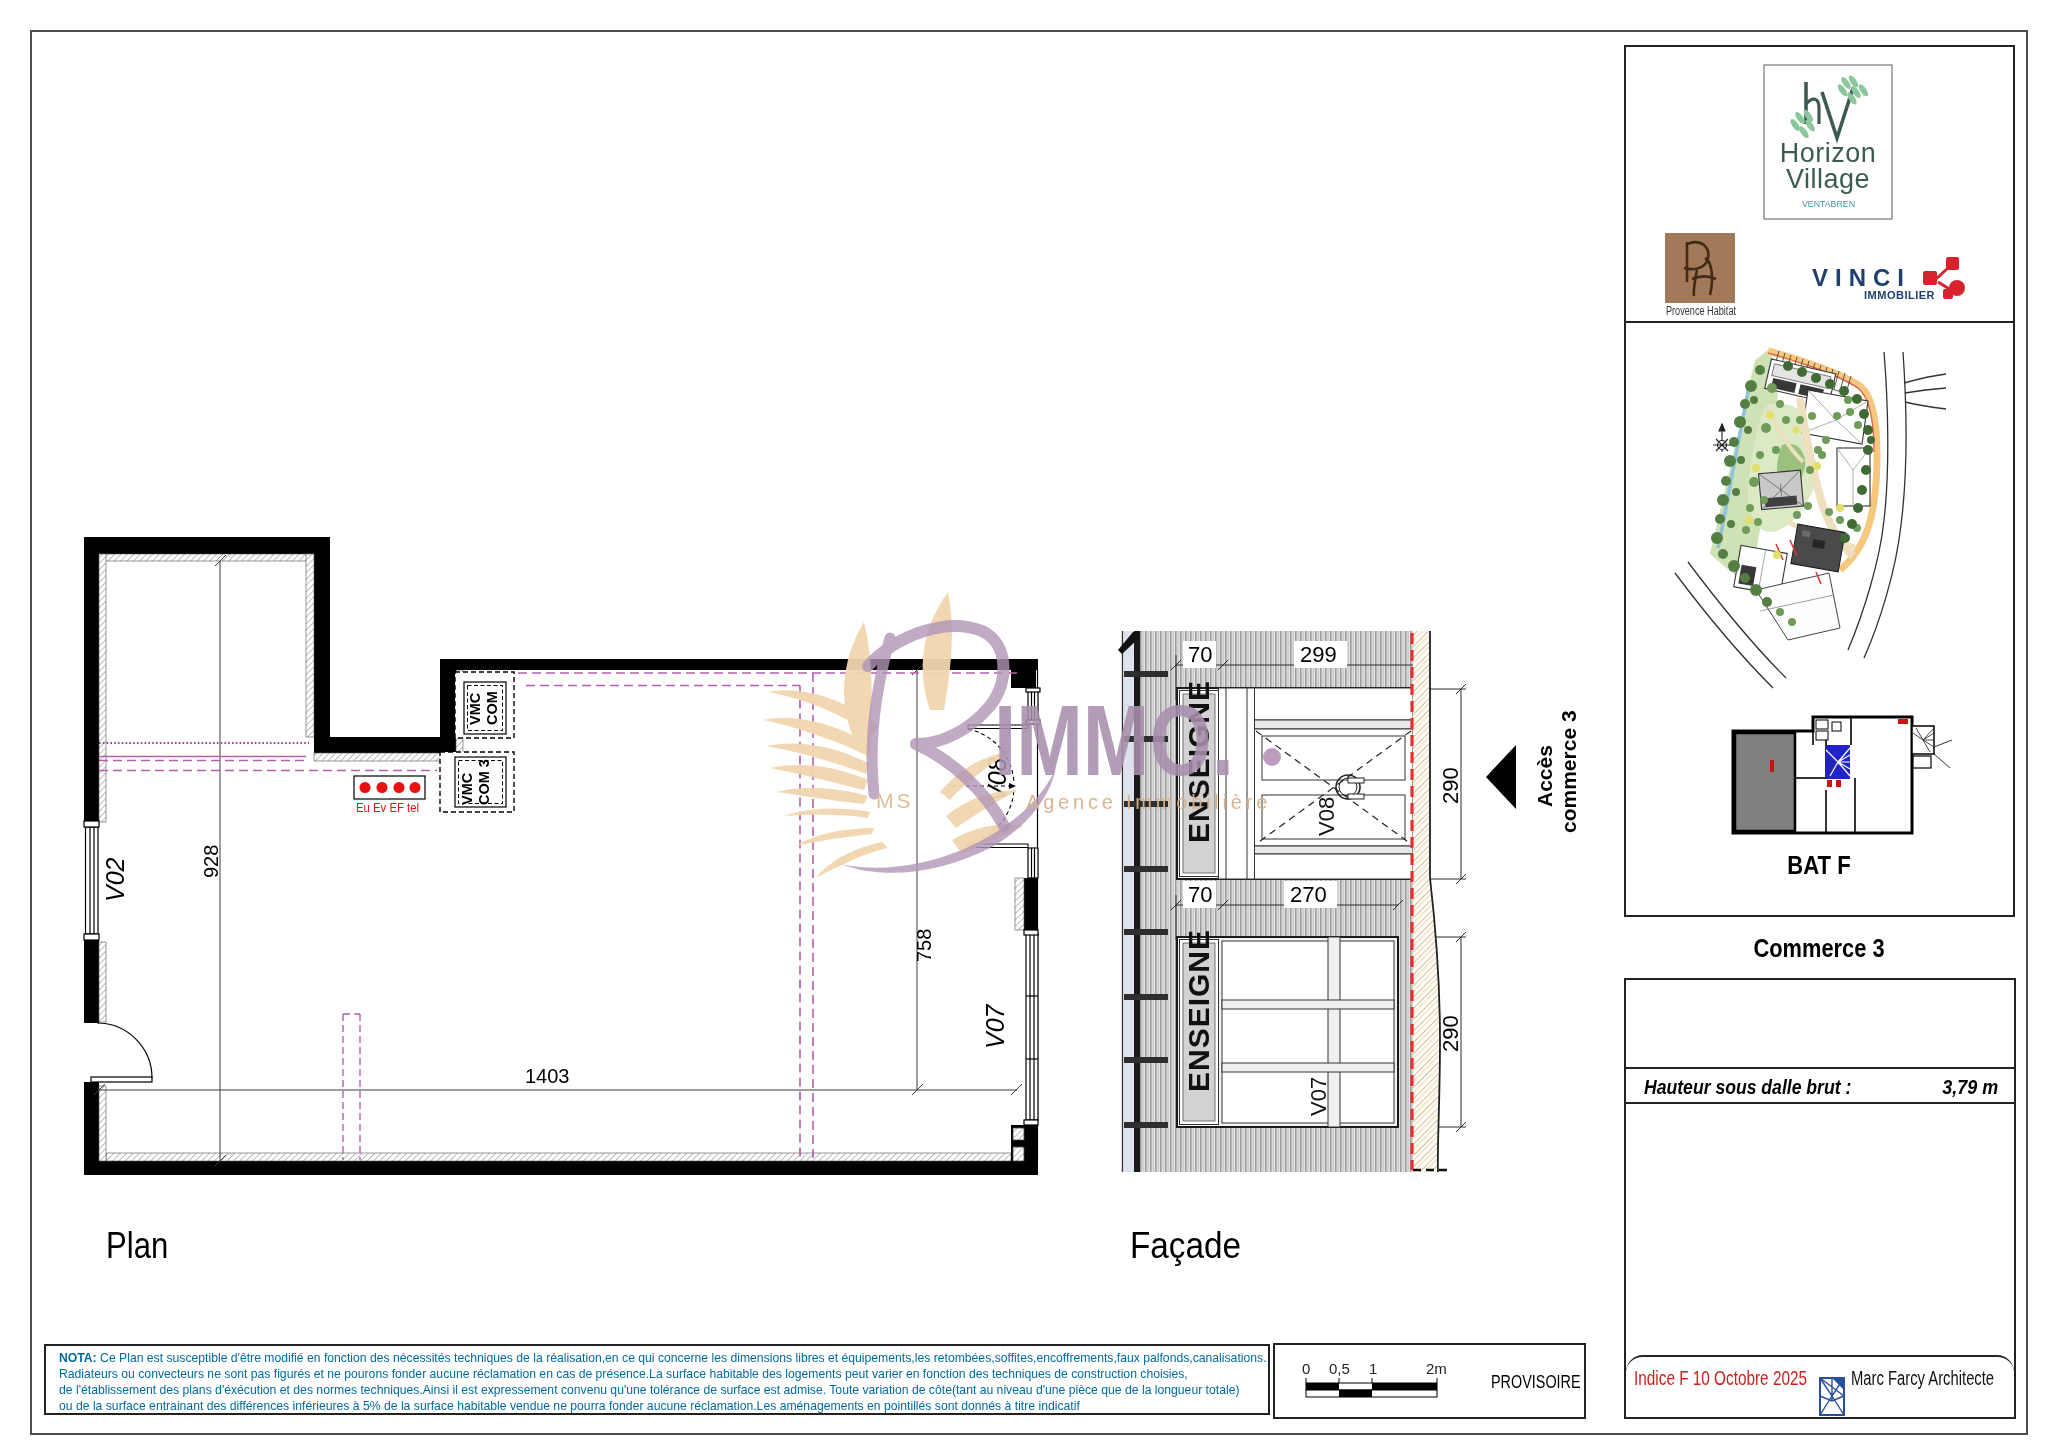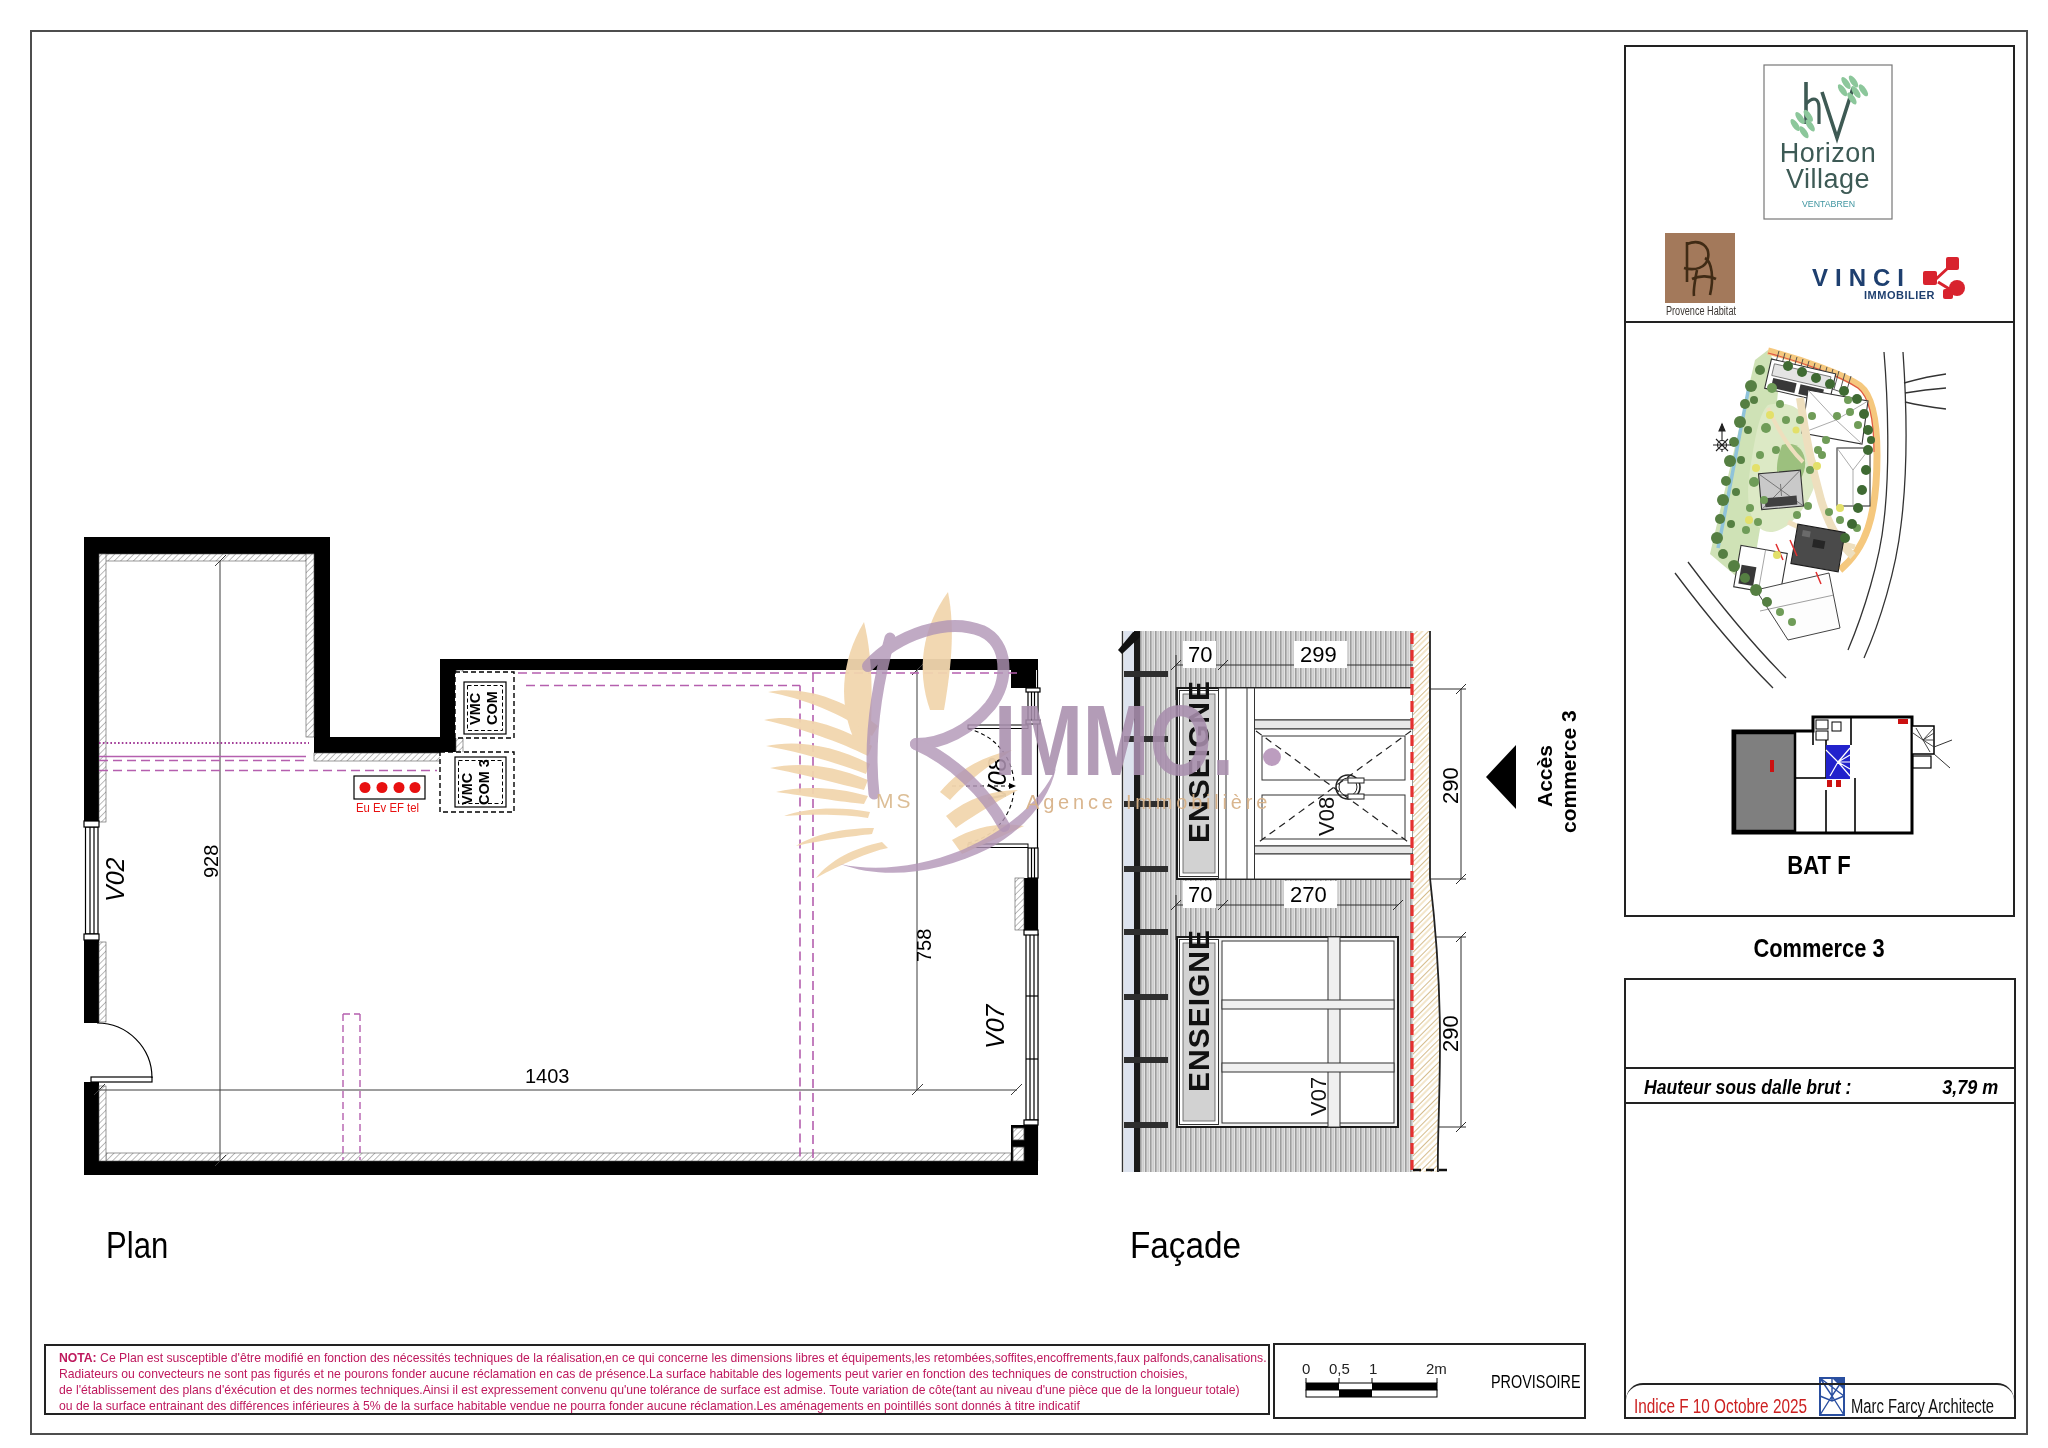--- a/index.html
+++ b/index.html
@@ -654,28 +654,28 @@
 
 
 
   <div class="abs" style="left:0;top:72px;width:100%;height:15px;border-bottom:2px solid #222;"></div>
 
   <div class="abs" style="left:0;top:89px;width:100%;height:33px;border-bottom:2px solid #222;font-style:italic;">
     <div class="t" style="left:18px;top:7px;font-size:20px;font-weight:bold;transform:scaleX(0.88);transform-origin:left top;">Hauteur sous dalle brut :</div>
     <div class="t" style="right:16px;top:7px;font-size:20px;font-weight:bold;transform:scaleX(0.9);transform-origin:right top;">3,79 m</div>
   </div>
 
-  <div class="abs" style="left:0;top:403px;width:100%;height:46px;border-top:2px solid #222;border-radius:17px;">
+  <div class="abs" style="left:0;top:375px;width:100%;height:46px;border-top:2px solid #222;border-radius:17px;">
     <div class="t" style="left:8px;top:9px;font-size:21px;color:#cc2020;transform:scaleX(0.73);transform-origin:left top;">Indice F 10 Octobre 2025</div>
     <div class="t" style="left:225px;top:10px;font-size:20px;color:#111;transform:scaleX(0.74);transform-origin:left top;">Marc Farcy Architecte</div>
   </div>
 </div>
 
 <div class="abs" style="left:44px;top:1344px;width:1222px;height:67px;border:2px solid #222;">
-  <div class="t" style="left:13px;top:4px;font-size:12.2px;line-height:16px;color:#be185d;">
+  <div class="t" style="left:13px;top:4px;font-size:12.2px;line-height:16px;color:#0369a1;">
     <b>NOTA:</b> Ce Plan est susceptible d'être modifié en fonction des nécessités techniques de la réalisation,en ce qui concerne les dimensions libres et équipements,les retombées,soffites,encoffrements,faux palfonds,canalisations.<br>
     Radiateurs ou convecteurs ne sont pas figurés et ne pourons fonder aucune réclamation en cas de présence.La surface habitable des logements peut varier en fonction des techniques de construction choisies,<br>
     de l'établissement des plans d'éxécution et des normes techniques.Ainsi il est expressement convenu qu'une tolérance de surface est admise. Toute variation de côte(tant au niveau d'une pièce que de la longueur totale)<br>
     ou de la surface entrainant des différences inférieures à 5% de la surface habitable vendue ne pourra fonder aucune réclamation.Les aménagements en pointillés sont donnés à titre indicatif
   </div>
 </div>
 
 <div class="abs" style="left:1273px;top:1343px;width:309px;height:72px;border:2px solid #222;"></div>
 
 <div class="t" style="left:1491px;top:1372px;font-size:18px;transform:scaleX(0.8);transform-origin:left top;">PROVISOIRE</div>

